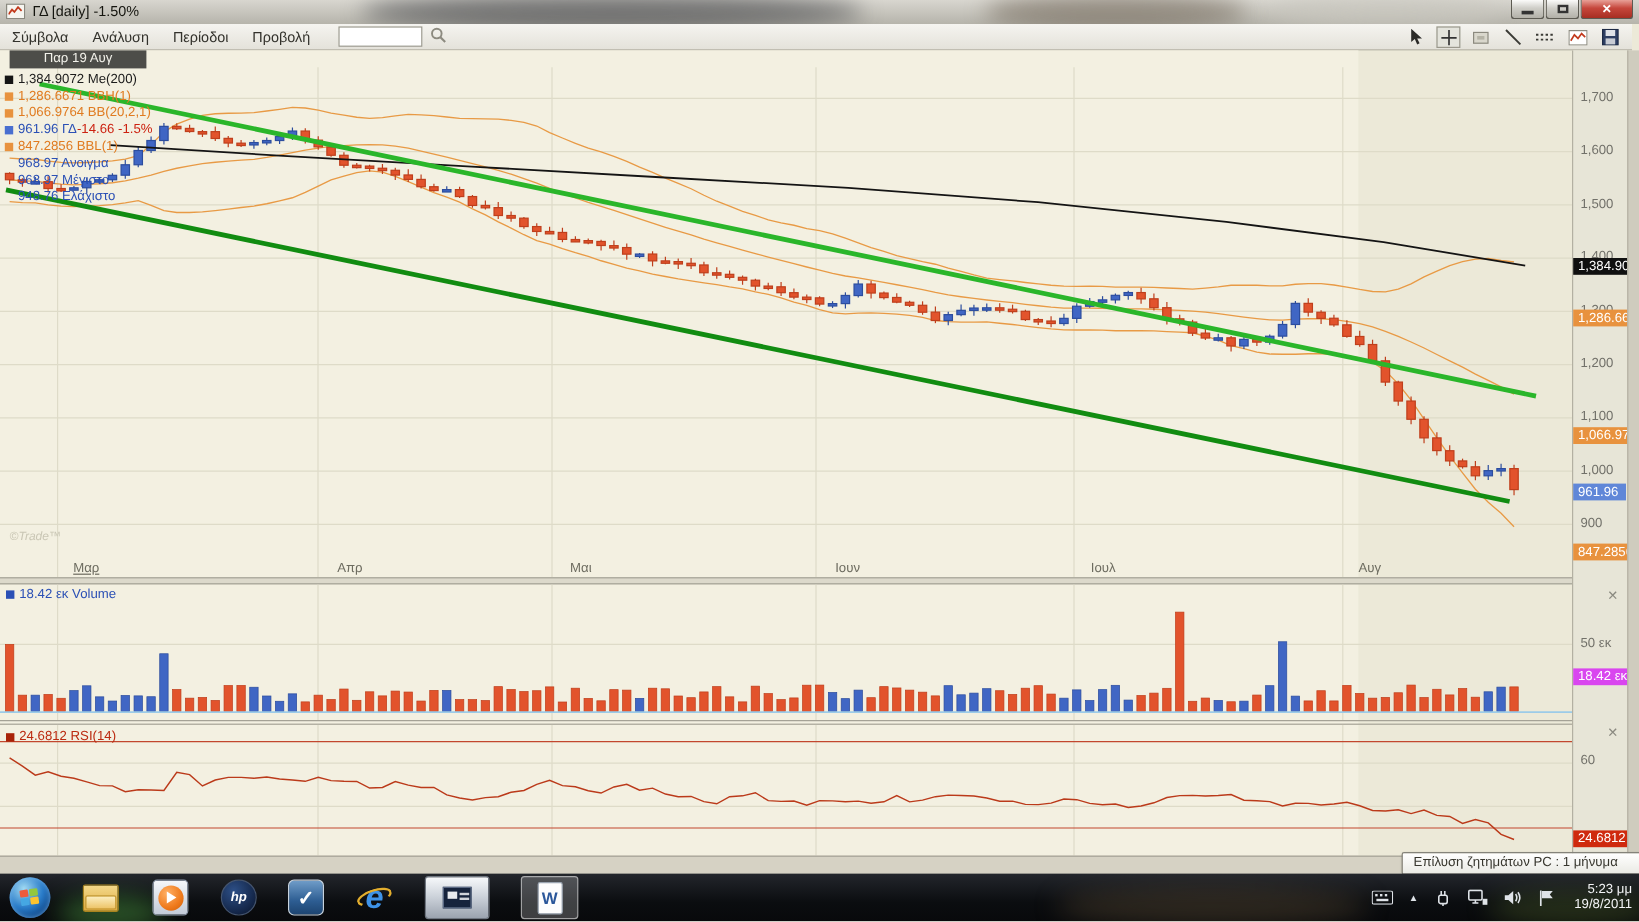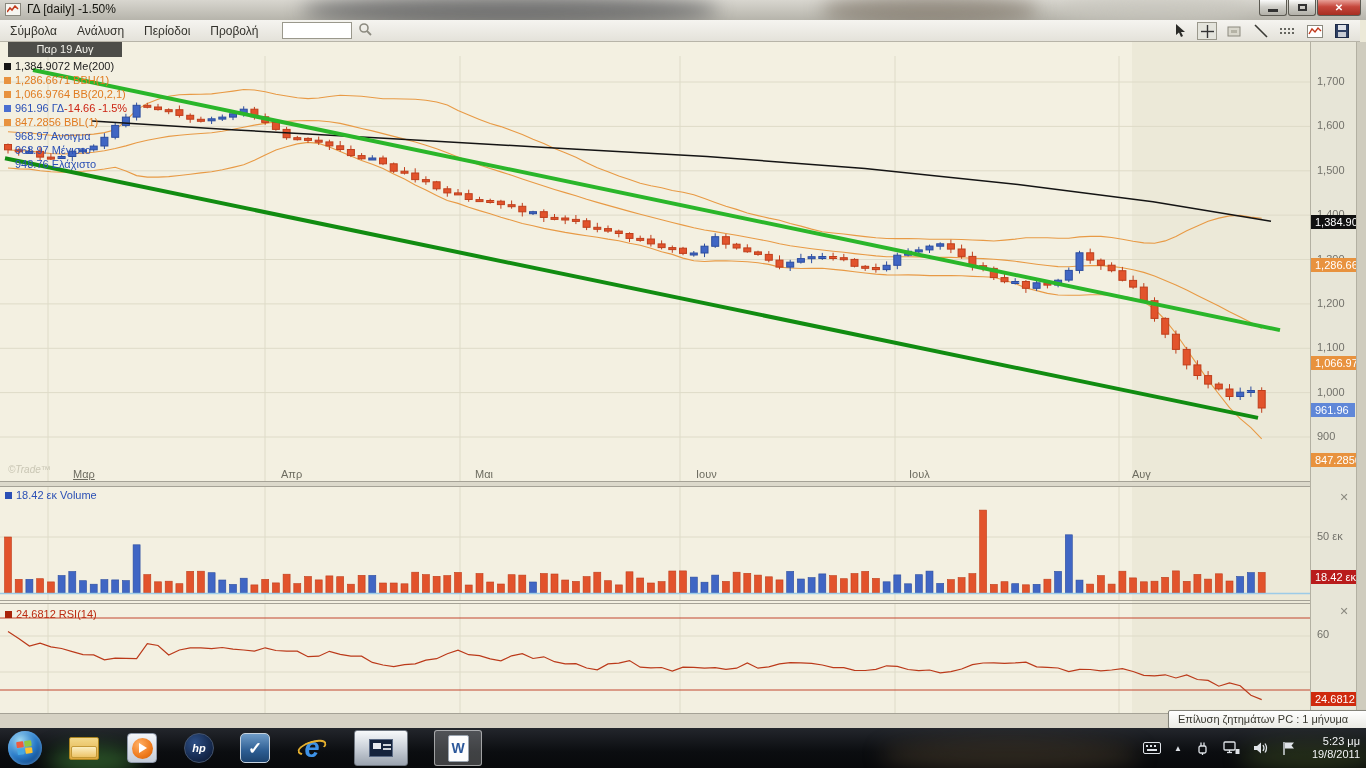--- a/index.html
+++ b/index.html
@@ -628,23 +628,23 @@
         </div>
         <div class="lg-row">
           <span class="lg-marker none"></span>
           <span style="color: rgb(43, 80, 181);">968.97 Μέγιστο</span>
         </div>
         <div class="lg-row">
           <span class="lg-marker none"></span>
           <span style="color: rgb(43, 80, 181);">948.76 Ελάχιστο</span>
         </div>
       </div>
-    <div id="watermark" style="top:422px;text-align:center;">©Trade™</div>
+    <div id="watermark" style="top:400px;text-align:center;">©Trade™</div>
     <div id="months">
-        <span class="month-label" style="left: 73px; text-decoration: underline;">Μαρ</span>
+        <span class="month-label" style="left: 61px; text-decoration: underline;">Μαρ</span>
         <span class="month-label" style="left: 281px;">Απρ</span>
         <span class="month-label" style="left: 475px;">Μαι</span>
         <span class="month-label" style="left: 696px;">Ιουν</span>
         <span class="month-label" style="left: 909px;">Ιουλ</span>
         <span class="month-label" style="left: 1132px;">Αυγ</span>
       </div>
 
     <div class="sub-legend" style="top:447px;">
       <span class="lg-marker" id="vol-marker" style="background: rgb(43, 80, 181);"></span>
       <span id="vol-legend-text" style="color: rgb(43, 80, 181);">18.42 εκ Volume</span>
@@ -663,21 +663,21 @@
         <div class="ytick" style="top: 254.875px;">1,200</div>
         <div class="ytick" style="top: 299.25px;">1,100</div>
         <div class="ytick" style="top: 343.625px;">1,000</div>
         <div class="ytick" style="top: 388px;">900</div>
         <div class="price-tag" style="top: 172.823px; background: rgb(16, 16, 16);">1,384.907</div>
         <div class="price-tag" style="top: 216.417px; background: rgb(232, 146, 62);">1,286.667</div>
         <div class="price-tag" style="top: 313.904px; background: rgb(232, 146, 62);">1,066.976</div>
         <div class="price-tag" style="top: 360.505px; background: rgb(96, 135, 216);">961.96</div>
         <div class="price-tag" style="top: 411.392px; background: rgb(232, 146, 62);">847.2856</div>
         <div class="ytick" style="top: 488px;">50 εκ</div>
-        <div class="price-tag" style="top: 528px; background: #b91c1c;">18.42 εκ</div>
+        <div class="price-tag" style="top: 515px; background: #d946ef;">18.42 εκ</div>
         <div class="ytick" style="top: 586px;">60</div>
         <div class="ytick" style="top: 622px; margin-top: 28px;">40</div>
         <div class="price-tag" style="top: 649.574px; background: rgb(207, 42, 14);">24.6812</div>
       </div>
     <div id="scrollstrip"></div>
     <span class="panel-close" style="top:450px;">✕</span>
     <span class="panel-close" style="top:564px;">✕</span>
   </div>
 
   <div id="bottomstrip"></div>

